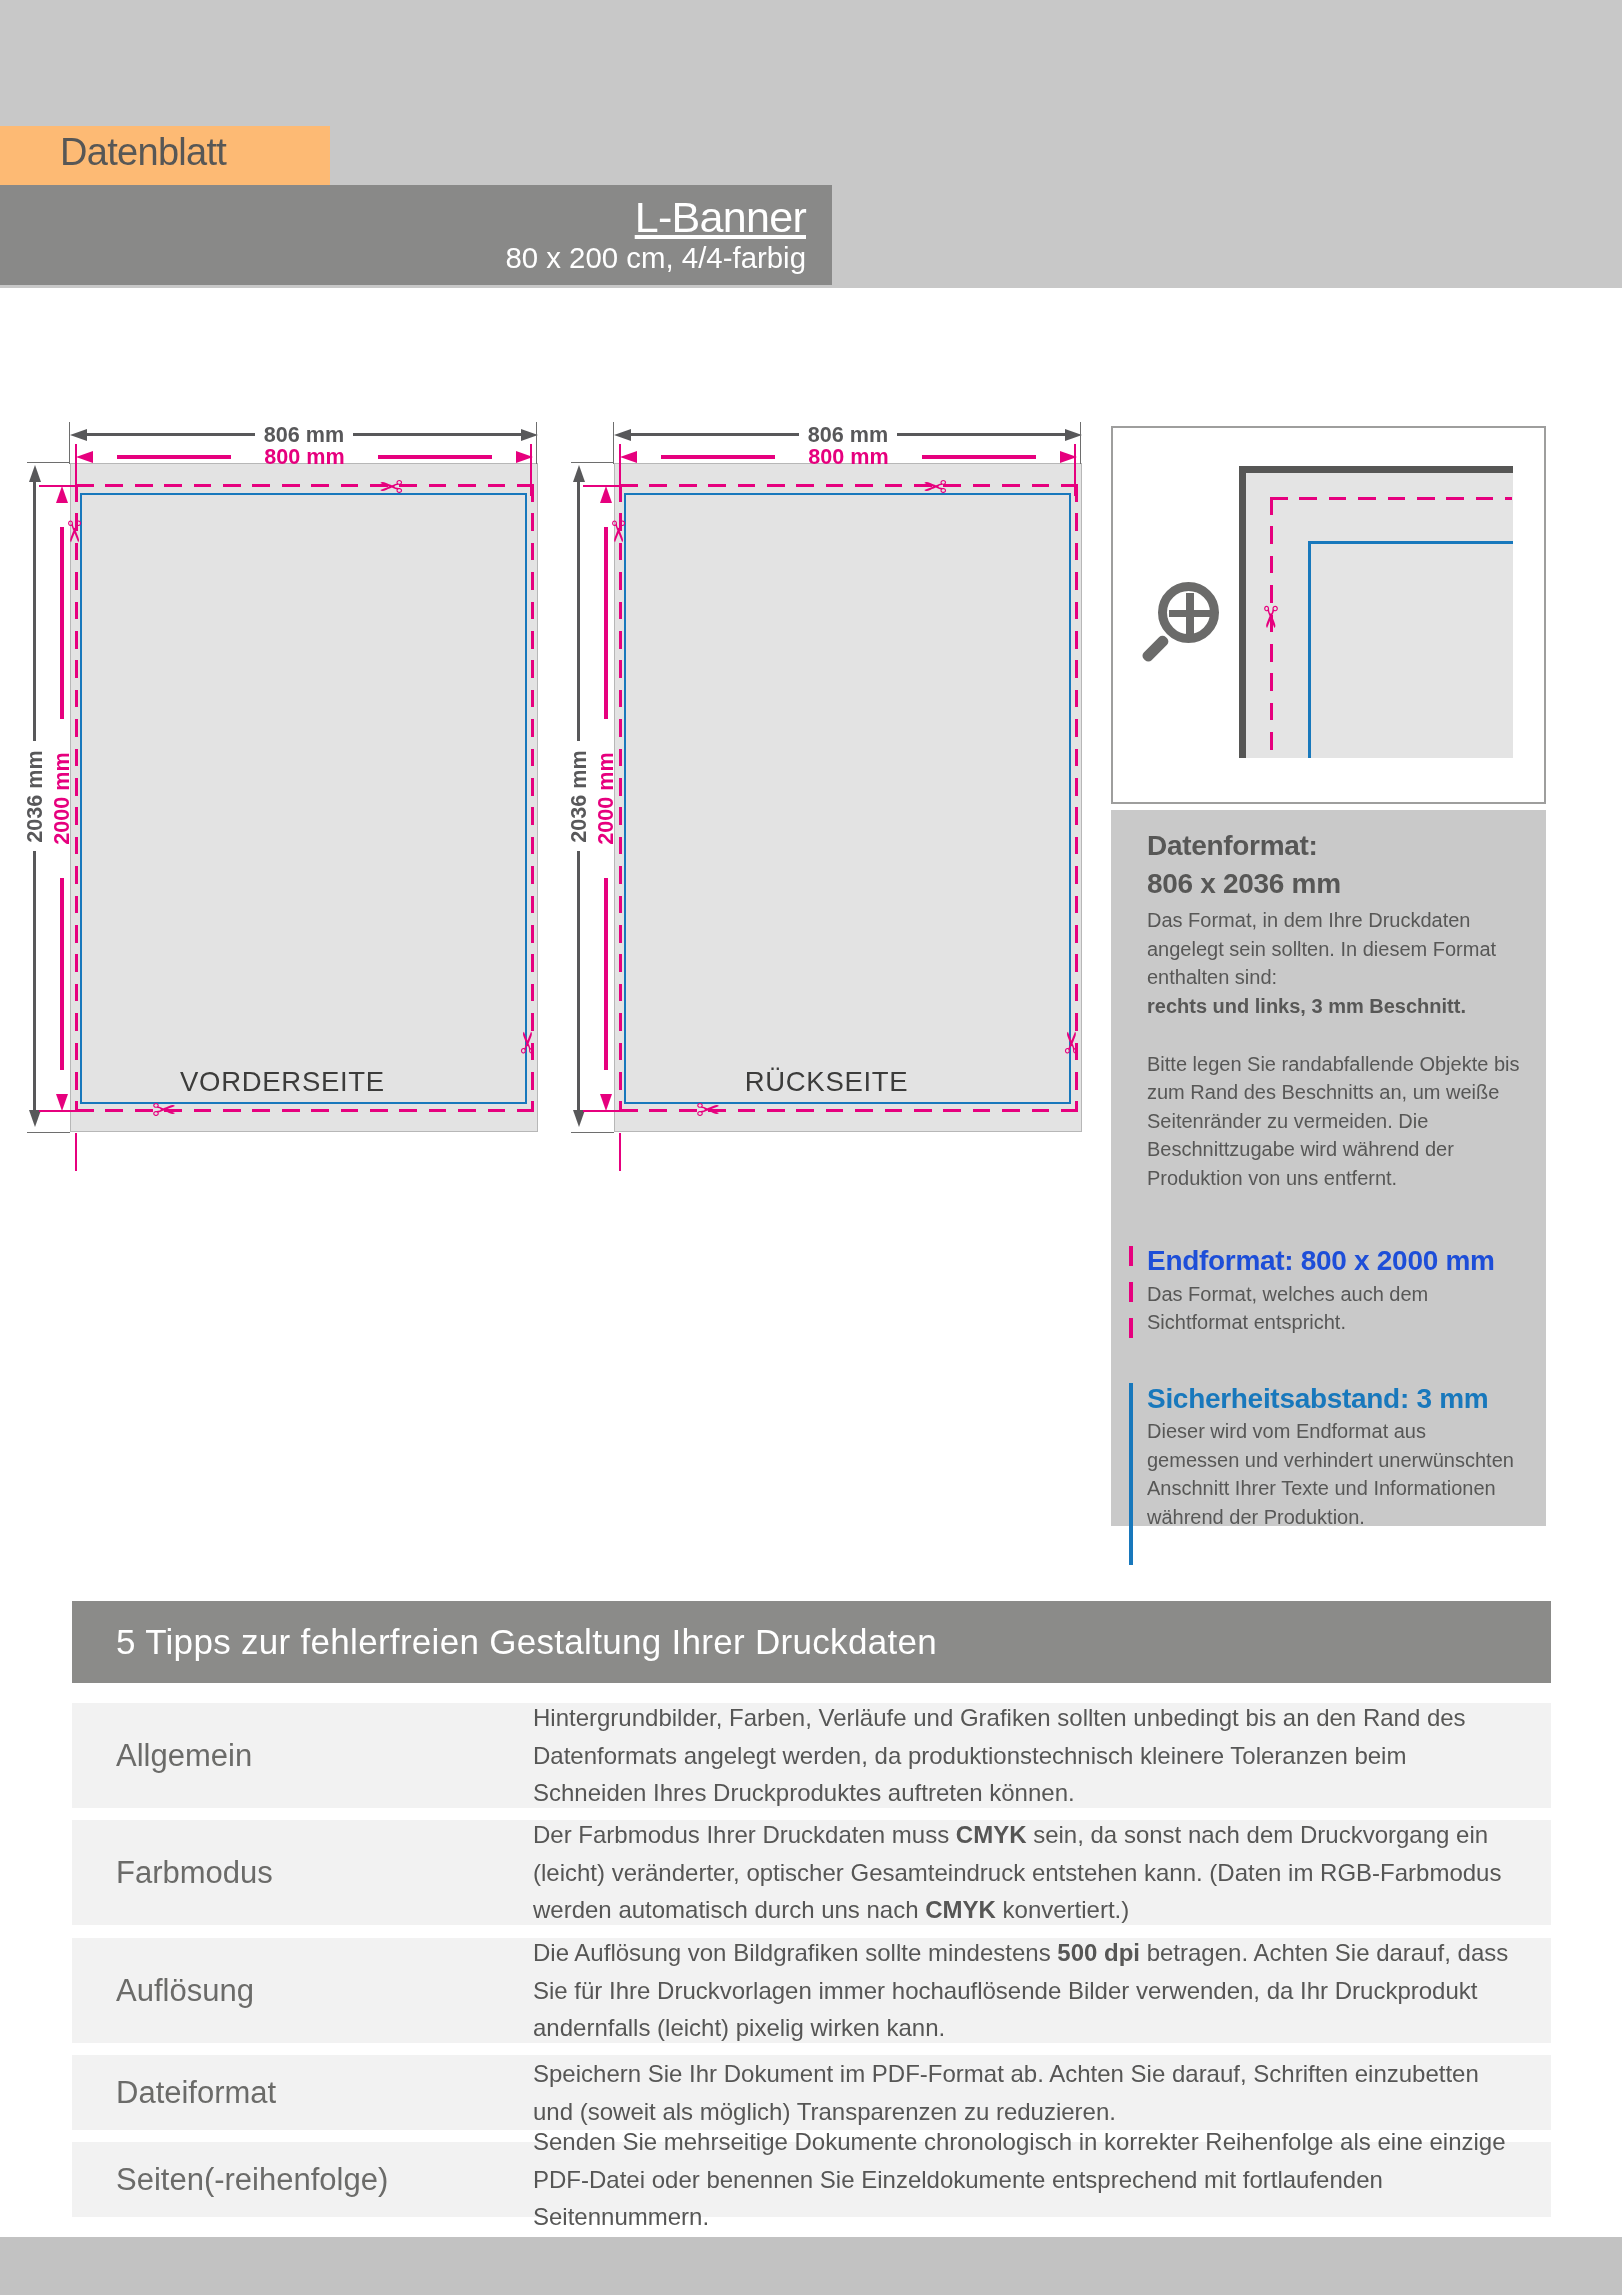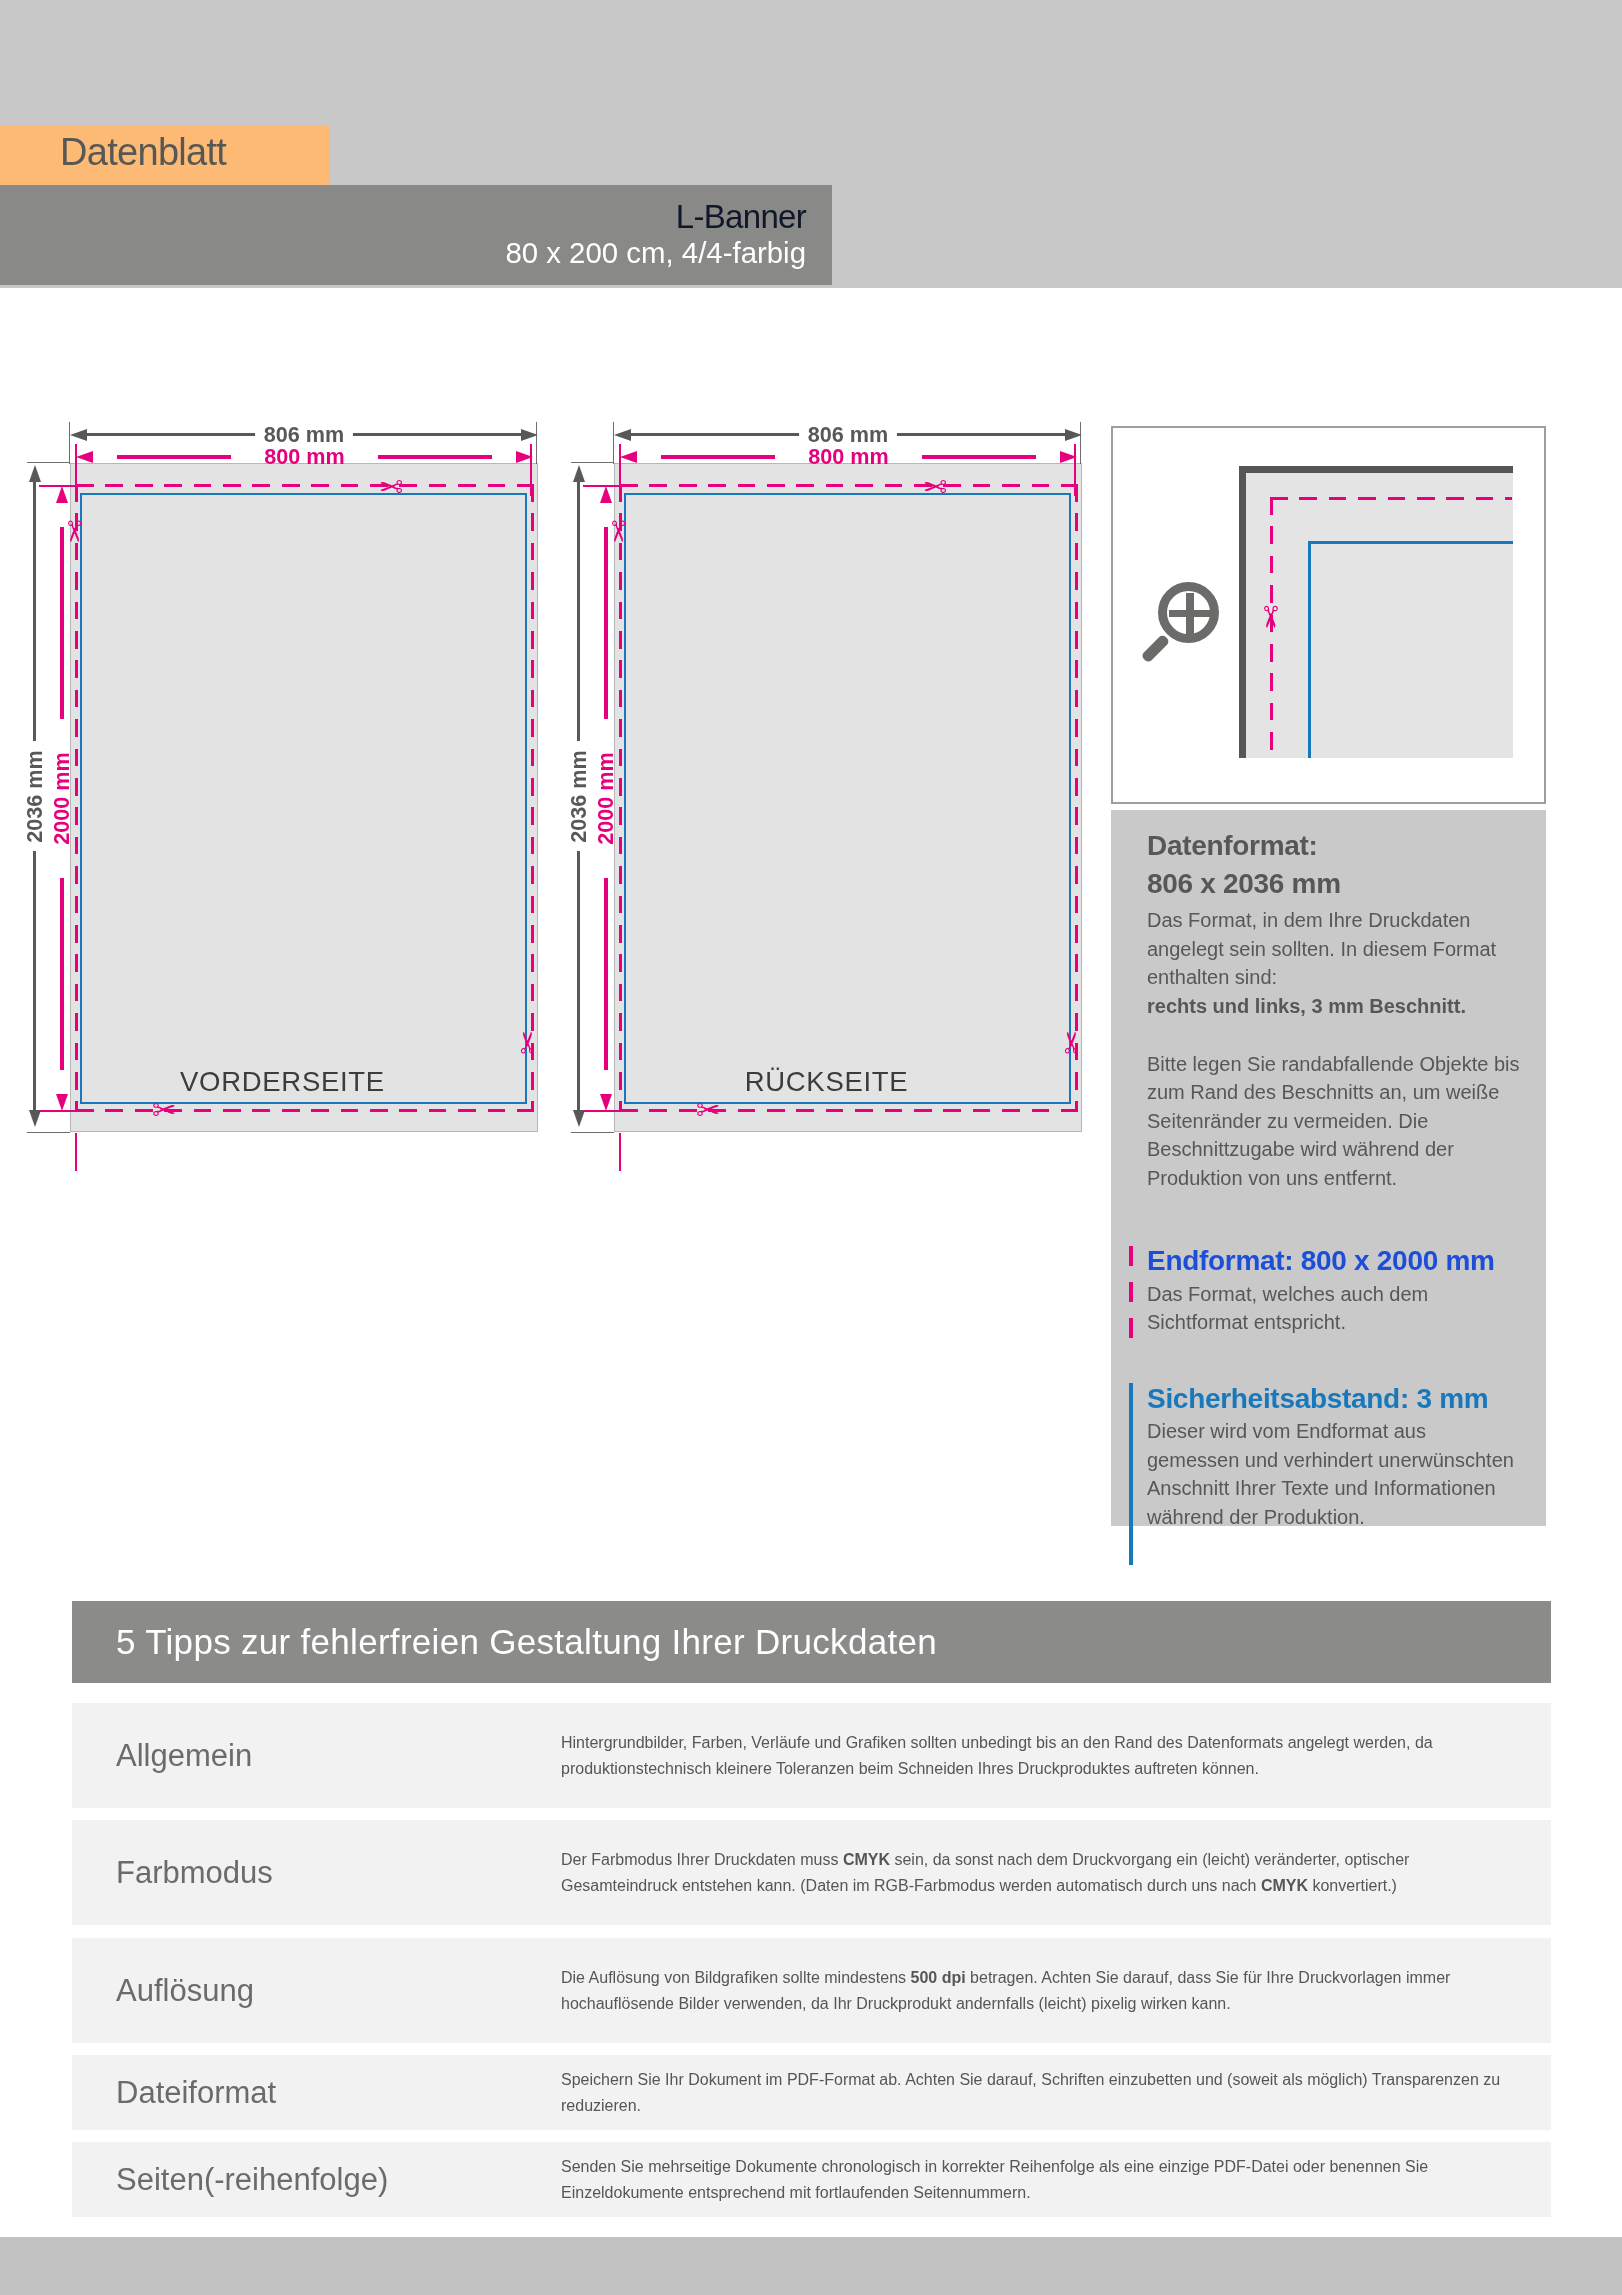--- a/index.html
+++ b/index.html
@@ -6,21 +6,21 @@
   #page{position:relative;width:1623px;height:2295px;background:#ffffff;overflow:hidden;
         font-family:"Liberation Sans", sans-serif;color:#575756;}
 
   
   .top-band{position:absolute;left:0;top:0;width:1623px;height:288px;background:#c8c8c8;}
   .datenblatt-box{position:absolute;left:0;top:126px;width:330px;height:60px;background:#fdba74;}
   .datenblatt-box span{position:absolute;left:60px;top:5.2px;font-size:38px;color:#575756;letter-spacing:-0.7px;}
   .title-band{position:absolute;left:0;top:185px;width:832px;height:100px;background:#898988;
               display:flex;flex-direction:column;justify-content:center;align-items:flex-end;
               padding-right:26px;box-sizing:border-box;}
-  .title-band .product{color:#0f172a;font-size:33px;line-height:1.05;letter-spacing:-0.7px;}
+  .title-band .product{color:#ffffff;font-size:43px;line-height:1.05;letter-spacing:-0.7px;text-decoration:underline;}
   .title-band .specs{color:#fff;font-size:29.4px;line-height:1.2;}
 
   
   .diagram{position:absolute;width:531px;height:762px;top:419px;}
   .diagram.left{left:13px;} .diagram.right{left:557px;}
   .banner{position:absolute;left:57px;top:44px;width:468px;height:669px;background:#e3e3e3;
           border:1.3px solid #b7b7b7;box-sizing:border-box;}
   .side-label{position:absolute;left:57px;top:647px;width:425px;text-align:center;
               font-size:27.5px;color:#3c3c3b;letter-spacing:0.7px;}
   
@@ -81,21 +81,21 @@
   .sec h3.magenta{color:#1d4ed8;}
   .sec h3.blue{color:#1878bc;}
 
   
   .tips-bar{position:absolute;left:72px;top:1601px;width:1479px;height:82px;background:#8b8b89;
             display:flex;align-items:center;box-sizing:border-box;padding-left:44px;}
   .tips-bar span{color:#ffffff;font-size:35px;letter-spacing:0.3px;}
   .tip-row{position:absolute;left:72px;width:1479px;background:#f2f2f2;display:flex;align-items:center;
            box-sizing:border-box;}
   .tip-row .t-label{width:461px;box-sizing:border-box;padding-left:44px;font-size:31px;color:#6b6b69;}
-  .tip-row .t-content{flex:1;box-sizing:border-box;padding-right:39px;font-size:16px;line-height:1.58;color:#565655;margin-left:28px;}
+  .tip-row .t-content{flex:1;box-sizing:border-box;padding-right:39px;font-size:24px;line-height:1.58;color:#565655;}
   .footer-band{position:absolute;left:0;top:2237px;width:1623px;height:59px;background:#c2c2c2;}
 </style>
 </head>
 <body>
 
 <div id="page">
 
   <div class="top-band"></div>
   <div class="datenblatt-box">
     <span>Datenblatt</span>

